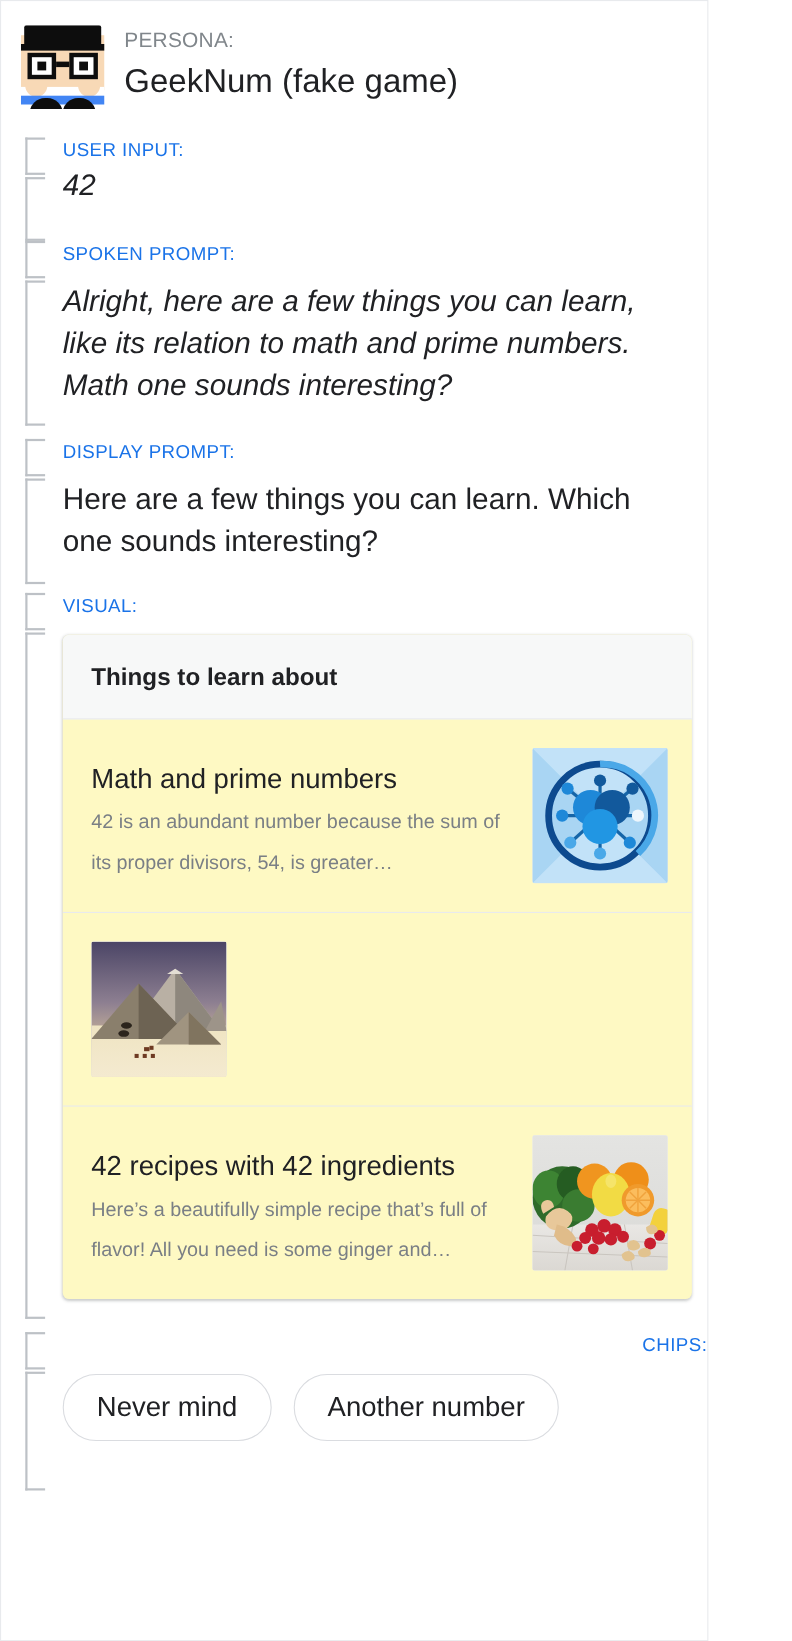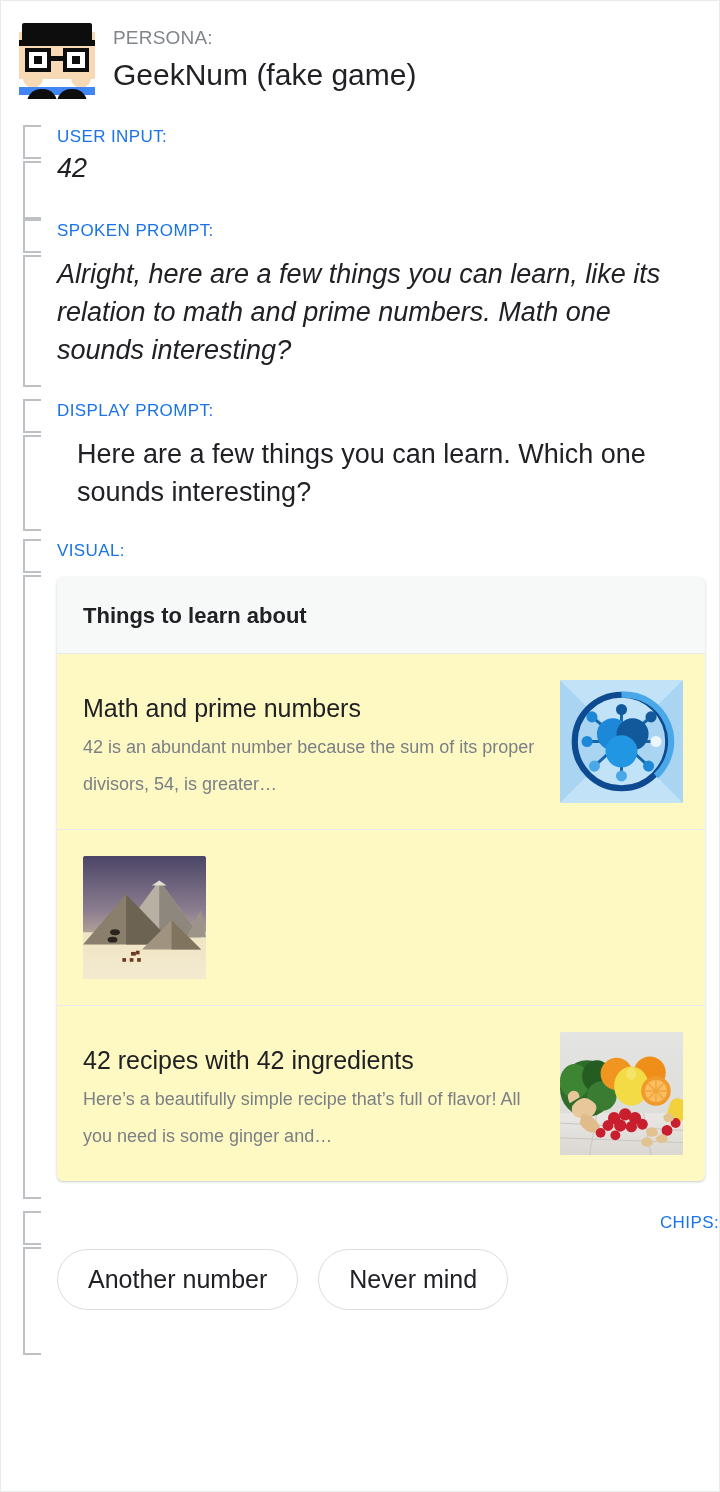--- a/index.html
+++ b/index.html
@@ -7,21 +7,21 @@
     margin: 0; padding: 0;
     background: #ffffff;
   }
   body {
     width: 720px; height: 1492px;
     font-family: "Liberation Sans", sans-serif;
     color: #202124;
     overflow: hidden;
   }
   .page {
-    width: 720px; height: 1492px;
+    width: 644px; height: 1492px;
     background: #ffffff;
     border: 1px solid #e8eaed;
     position: relative;
     overflow: hidden;
   }
 
   
   .persona {
     display: flex;
     align-items: flex-start;
@@ -95,21 +95,21 @@
     border-top: 2px solid #bdc1c6;
     border-bottom: 2px solid #bdc1c6;
   }
   .sec-body { margin-top: 12px; }
 
   .body-italic {
     font-style: italic; font-size: 27px; line-height: 38px;
     color: #202124;
   }
   .body-plain {
-    font-size: 27px; line-height: 38px; color: #202124; margin-left: 20px;
+    font-size: 27px; line-height: 38px; color: #202124;
   }
 
   
   .card {
     margin-top: 14px;
     margin-right: 14px;
     background: #fef9c3;
     border-radius: 6px;
     box-shadow: 0 1px 3px rgba(60,64,67,.18), 0 1px 2px rgba(60,64,67,.10);
     overflow: hidden;
@@ -372,18 +372,18 @@
         </div>
       </div>
     </div>
   </div>
 
   <div class="section" style="margin-top:30px;text-align:right;">
     <div class="brk-label"></div>
     <div class="sec-label">CHIPS:</div>
     <div class="brk-content" style="top:36px;height:108px;"></div>
     <div class="chips">
+      <div class="chip">Never mind</div>
       <div class="chip">Another number</div>
-      <div class="chip">Never mind</div>
     </div>
   </div>
 
 </div>
 
 </body></html>

